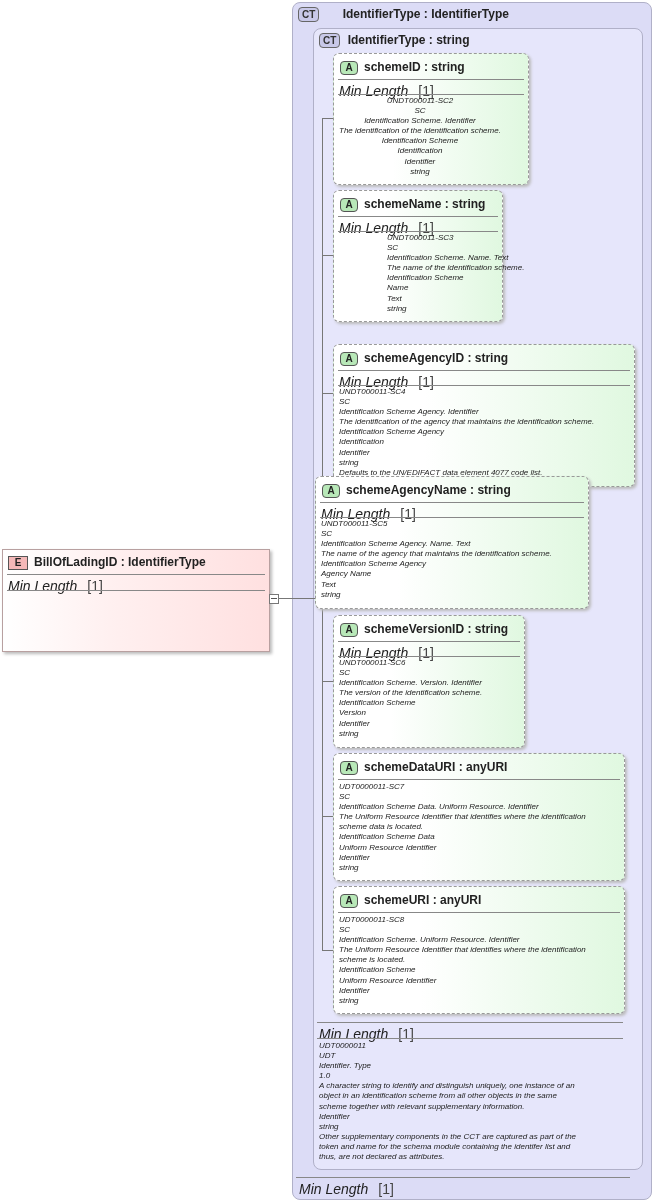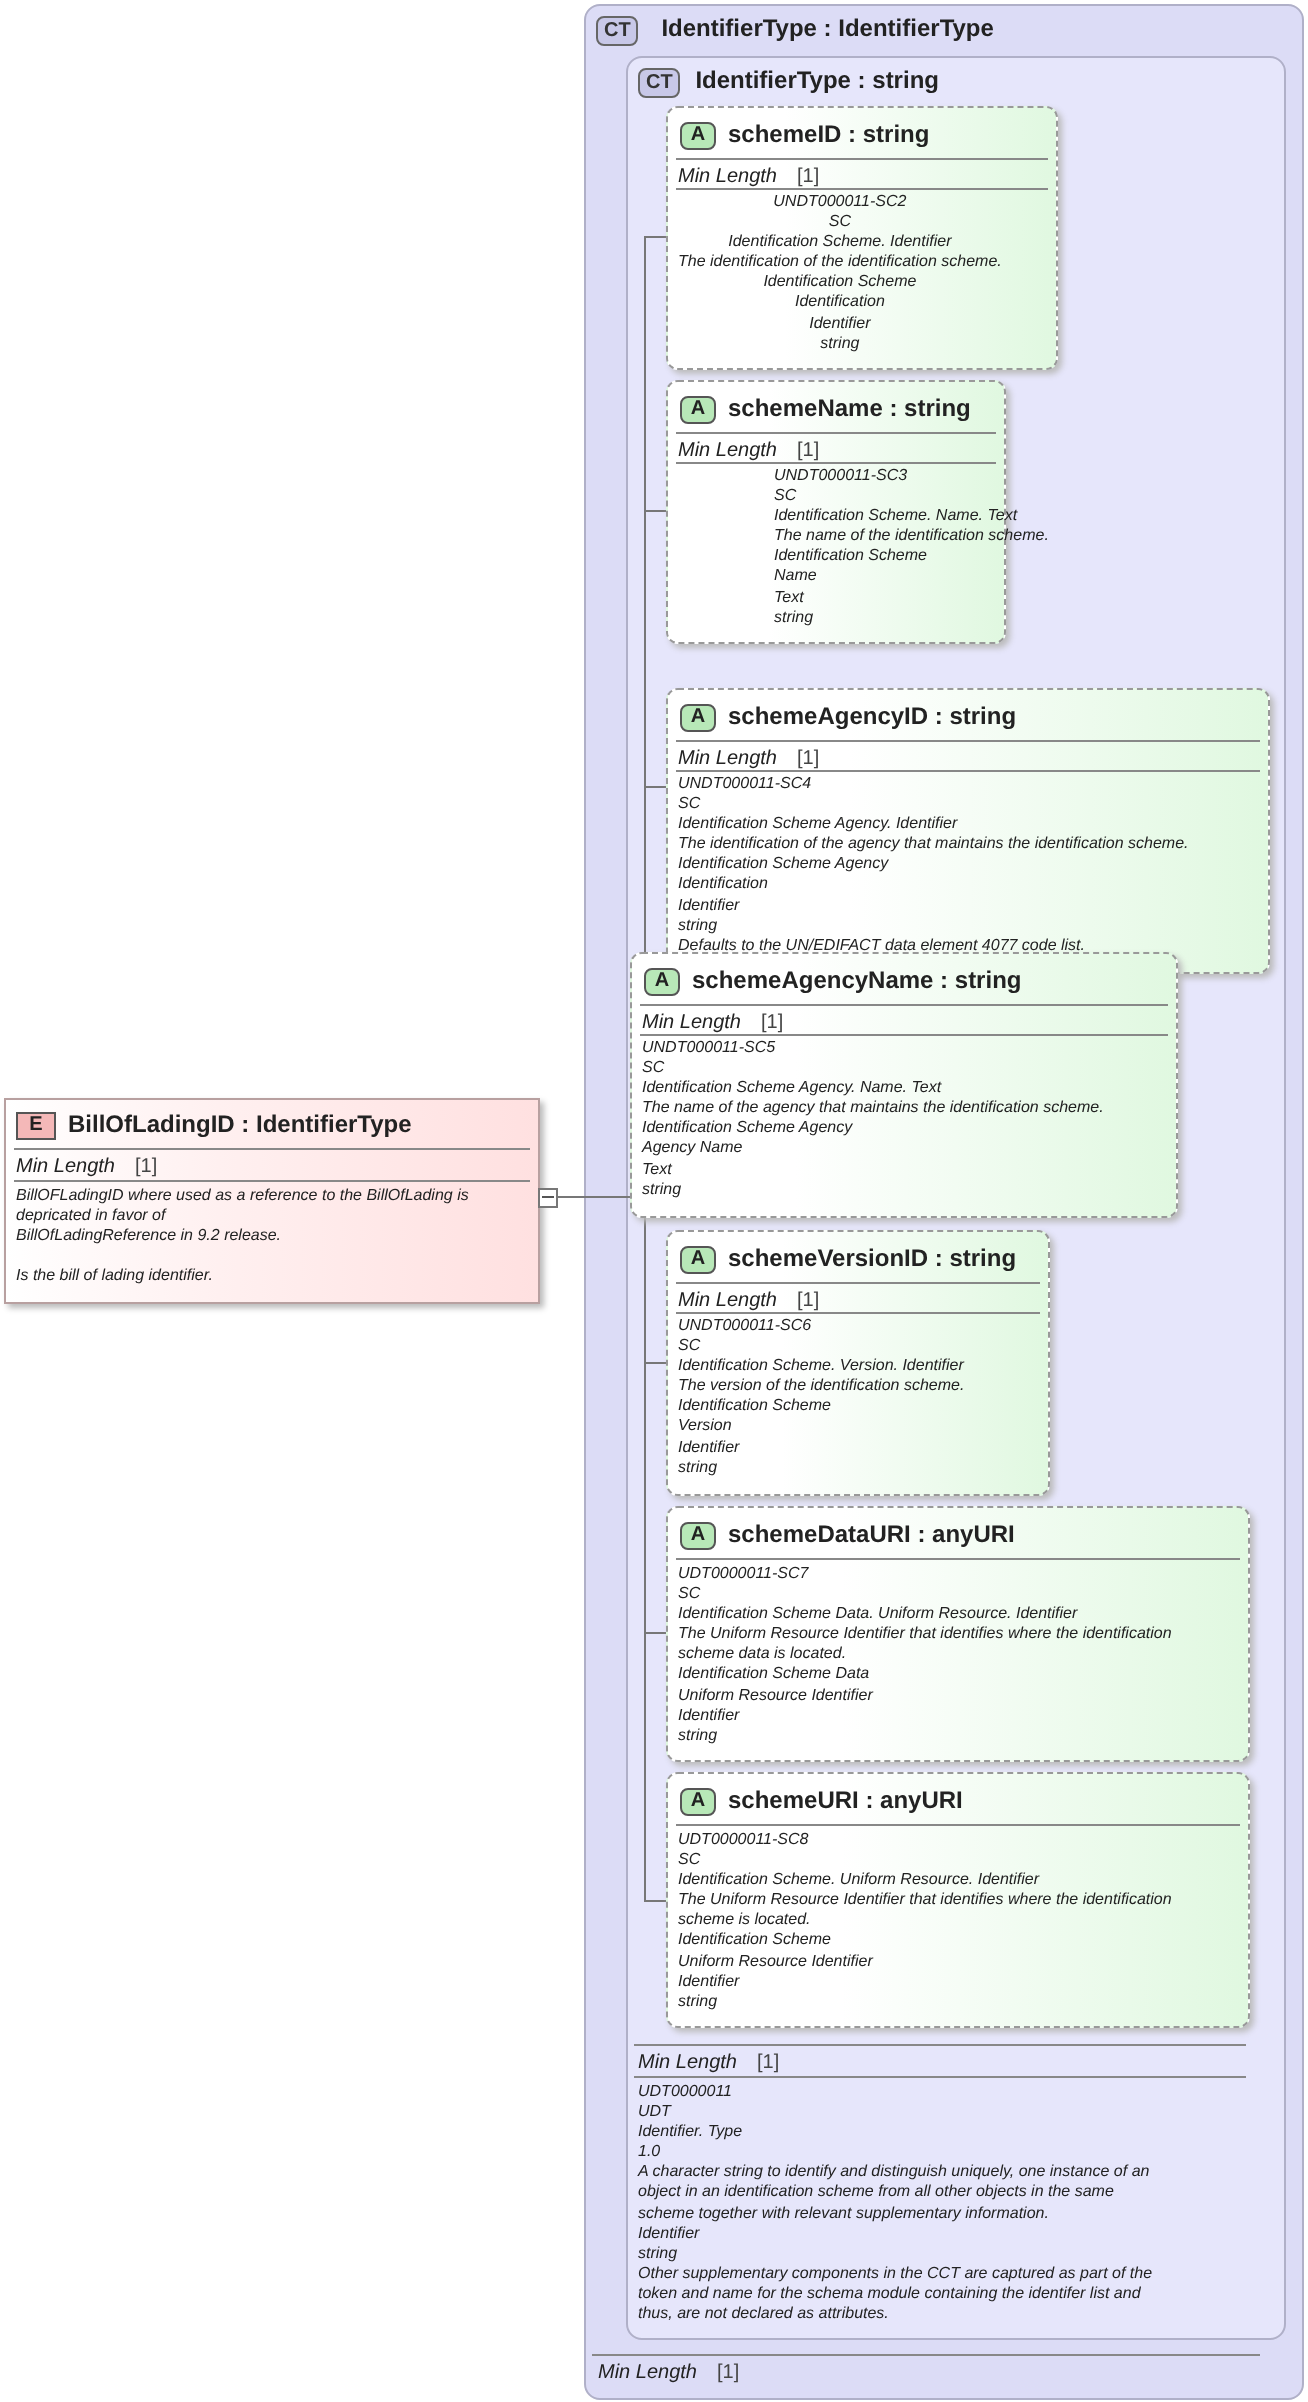--- a/index.html
+++ b/index.html
@@ -6,35 +6,35 @@
   body { width:654px; height:1201px; position:relative; overflow:hidden; font-family:"Liberation Sans", sans-serif; }
   .abs { position:absolute; }
   .outer-ct { position:absolute; left:292px; top:2px; width:358px; height:1196px; background:#dcdcf6; border:1px solid #b0b0c8; border-radius:8px; }
   .inner-ct { position:absolute; left:313px; top:28px; width:328px; height:1140px; background:#e6e6fb; border:1px solid #b0b0c8; border-radius:8px; }
   .ct-badge { display:inline-block; font-size:10px; font-weight:bold; color:#333; background:#c8c8e8; border:1px solid #666; border-radius:4px; padding:0 3px; height:13px; line-height:13px; }
   .hdr { position:absolute; font-size:12px; font-weight:bold; color:#222; }
   .attr { position:absolute; border:1px dashed #999; border-radius:6px; background:linear-gradient(to right, #ffffff 0%, #ffffff 30%, #e0f8e0 100%); box-shadow:2px 2px 3px #bbb; }
   .attr .title { position:absolute; left:6px; top:6px; font-size:12px; font-weight:bold; color:#222; white-space:nowrap; }
   .a-badge { display:inline-block; width:16px; height:12px; line-height:12px; text-align:center; font-size:10px; font-weight:bold; color:#222; background:#b8e8b8; border:1px solid #555; border-radius:4px; margin-right:6px; vertical-align:middle; }
   .rule { position:absolute; left:4px; right:4px; height:0; border-top:1px solid #888; }
-  .ml { position:absolute; left:5px; font-size:10px; font-style:italic; color:#222; white-space:nowrap; }
+  .ml { position:absolute; left:5px; font-size:14px; font-style:italic; color:#222; white-space:nowrap; }
   .ml .one { font-style:normal; margin-left:10px; color:#444; }
   .body { position:absolute; left:5px; font-size:8px; font-style:italic; color:#222; line-height:10.1px; white-space:pre; }
   .elem { position:absolute; left:2px; top:549px; width:266px; height:101px; border:1px solid #b8a0a0; background:linear-gradient(to right, #ffffff 0%, #fff0f0 40%, #ffe0e0 100%); box-shadow:2px 2px 3px #bbb; }
   .e-badge { display:inline-block; width:18px; height:12px; line-height:12px; text-align:center; font-size:10px; font-weight:bold; color:#222; background:#f4b8b8; border:1px solid #555; margin-right:6px; vertical-align:middle; }
   .line { position:absolute; background:#777; }
   .connector { position:absolute; left:269px; top:594px; width:8px; height:8px; border:1px solid #777; background:#fff; }
 </style>
 </head>
 <body>
 
 <div class="outer-ct"></div>
 <div class="hdr" style="left:298px; top:7px;">
   <span class="ct-badge">CT</span>
-  <span style="margin-left:8px;">IdentifierType : IdentifierType</span>
+  <span style="margin-left:20px;">IdentifierType : IdentifierType</span>
 </div>
 
 <div class="inner-ct"></div>
 <div class="hdr" style="left:319px; top:33px;">
   <span class="ct-badge">CT</span>
   <span style="margin-left:4px;">IdentifierType : string</span>
 </div>
 
 <div class="line" style="left:279px; top:598px; width:44px; height:1px;"></div>
 <div class="line" style="left:322px; top:118px; width:1px; height:832px;"></div>
@@ -46,25 +46,20 @@
 <div class="line" style="left:322px; top:816px; width:12px; height:1px;"></div>
 <div class="line" style="left:322px; top:950px; width:12px; height:1px;"></div>
 
 <div class="elem">
   <div class="abs" style="left:5px; top:5px; font-size:12px; font-weight:bold; color:#222; white-space:nowrap;">
     <span class="e-badge">E</span><span>BillOfLadingID : IdentifierType</span>
   </div>
   <div class="rule" style="top:24px;"></div>
   <div class="ml" style="top:28px;"><span>Min Length</span><span class="one">[1]</span></div>
   <div class="rule" style="top:40px;"></div>
-  <div class="body" style="top:43px;">BillOFLadingID where used as a reference to the BillOfLading is
-depricated in favor of
-BillOfLadingReference in 9.2 release.
-
-Is the bill of lading identifier.</div>
 </div>
 <div class="connector">
   <div style="position:absolute; left:1px; top:3px; width:6px; height:1px; background:#555;"></div>
 </div>
 
 <div class="attr" style="left:333px; top:53px; width:194px; height:130px;">
   <div class="title"><span class="a-badge">A</span><span>schemeID : string</span></div>
   <div class="rule" style="top:25px;"></div>
   <div class="ml" style="top:29px;"><span>Min Length</span><span class="one">[1]</span></div>
   <div class="rule" style="top:40px;"></div>

